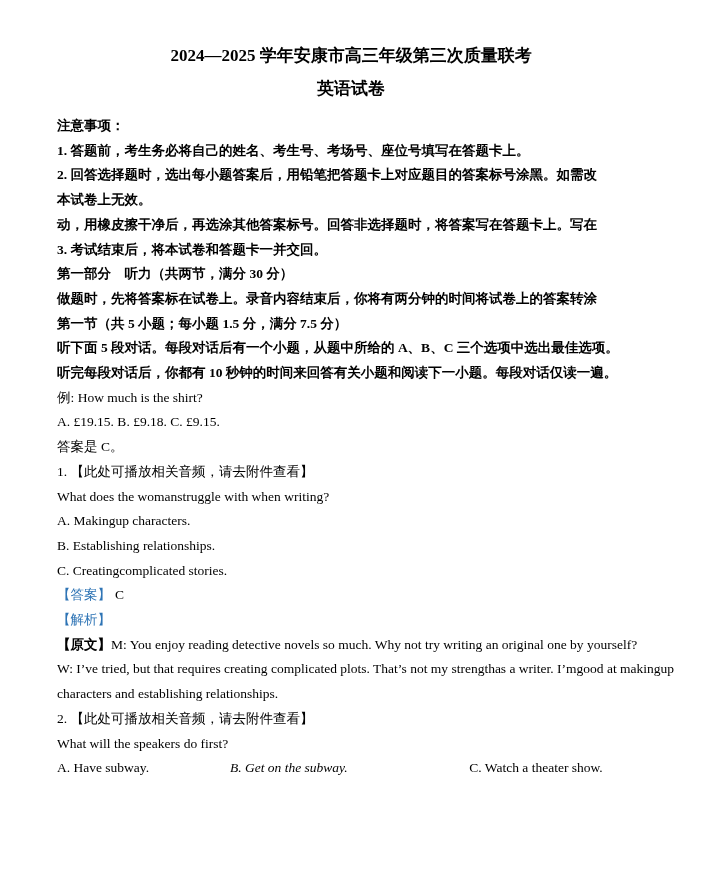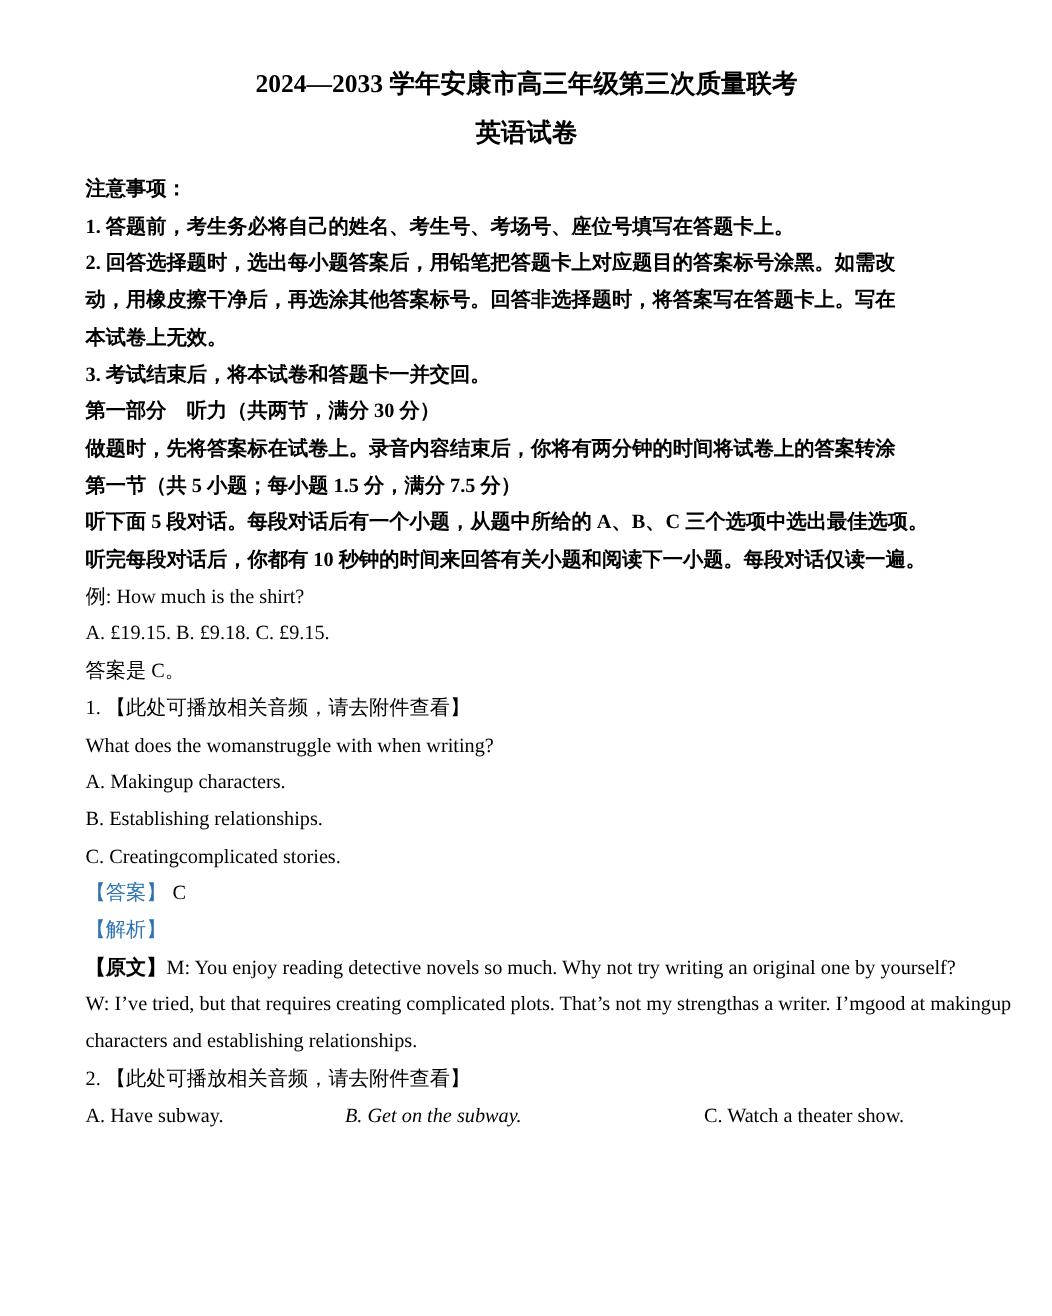--- a/index.html
+++ b/index.html
@@ -38,28 +38,28 @@
   .opt-row{display:flex;}
   .opt-a{width:173px;}
   .opt-b{width:197px;font-style:italic;}
   .opt-c{flex:1;text-align:center;}
 </style>
 </head>
 <body>
 
 <div class="page">
 
-  <div class="title">2024—2033 学年安康市高三年级第三次质量联考</div>
+  <div class="title">2024—2025 学年安康市高三年级第三次质量联考</div>
   <div class="subtitle">英语试卷</div>
 
   <div class="line zh-bold">注意事项：</div>
   <div class="line zh-bold">1. 答题前，考生务必将自己的姓名、考生号、考场号、座位号填写在答题卡上。</div>
   <div class="line zh-bold">2. 回答选择题时，选出每小题答案后，用铅笔把答题卡上对应题目的答案标号涂黑。如需改</div>
+  <div class="line zh-bold">本试卷上无效。</div>
   <div class="line zh-bold">动，用橡皮擦干净后，再选涂其他答案标号。回答非选择题时，将答案写在答题卡上。写在</div>
-  <div class="line zh-bold">本试卷上无效。</div>
   <div class="line zh-bold">3. 考试结束后，将本试卷和答题卡一并交回。</div>
 
   <div class="line zh-bold">第一部分　听力（共两节，满分 30 分）</div>
   <div class="line zh-bold">做题时，先将答案标在试卷上。录音内容结束后，你将有两分钟的时间将试卷上的答案转涂</div>
   <div class="line zh-bold">第一节（共 5 小题；每小题 1.5 分，满分 7.5 分）</div>
   <div class="line zh-bold">听下面 5 段对话。每段对话后有一个小题，从题中所给的 A、B、C 三个选项中选出最佳选项。</div>
   <div class="line zh-bold">听完每段对话后，你都有 10 秒钟的时间来回答有关小题和阅读下一小题。每段对话仅读一遍。</div>
 
   <div class="line">例: How much is the shirt?</div>
   <div class="line">A. £19.15. B. £9.18. C. £9.15.</div>
@@ -77,19 +77,20 @@
   <div class="line">
     <span class="blue">【解析】</span>
   </div>
   <div class="line">
     <span class="zh-bold">【原文】</span><span>M: You enjoy reading detective novels so much. Why not try writing an original one by yourself?</span>
   </div>
   <div class="line">W: I’ve tried, but that requires creating complicated plots. That’s not my strengthas a writer. I’mgood at makingup</div>
   <div class="line">characters and establishing relationships.</div>
 
   <div class="line">2. 【此处可播放相关音频，请去附件查看】</div>
+  <div class="line">What will the speakers do first?</div>
   <div class="line opt-row">
     <span class="opt-a">A. Have subway.</span>
     <span class="opt-b">B. Get on the subway.</span>
     <span class="opt-c">C. Watch a theater show.</span>
   </div>
 
 </div>
 
 </body></html>

